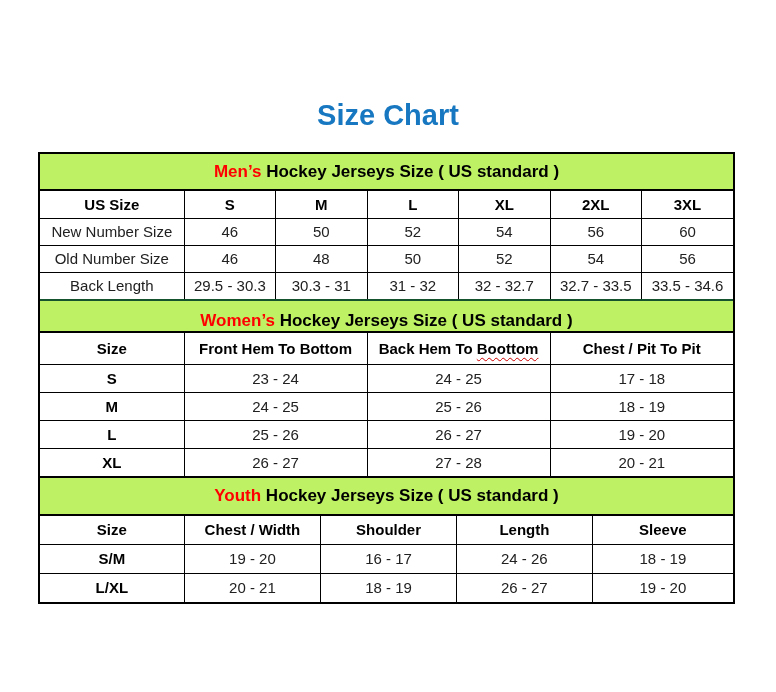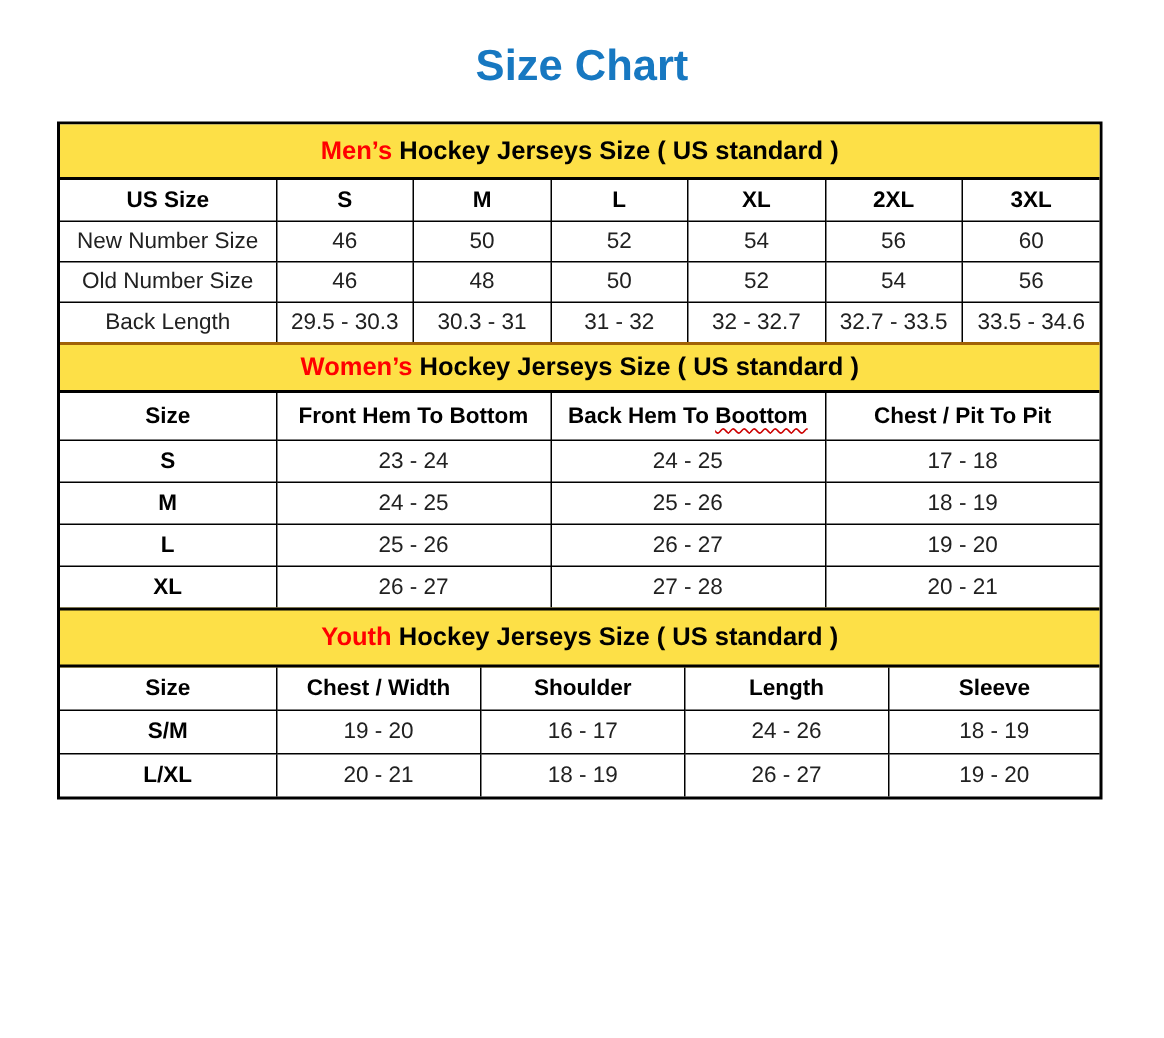--- a/index.html
+++ b/index.html
@@ -5,47 +5,47 @@
   * { box-sizing: border-box; }
   html, body {
     margin: 0; padding: 0;
     width: 776px; height: 692px;
     background: #ffffff;
     font-family: "Liberation Sans", sans-serif;
     -webkit-font-smoothing: antialiased;
   }
   .title {
     margin: 0;
-    padding-top: 28px;
+    padding-top: 99px;
     padding-bottom: 20px;
     text-align: center;
     font-size: 29px;
     font-weight: bold;
     color: #1778C1;
     letter-spacing: 0px;
     border-radius: 29px;
   }
   .chart-wrap {
     margin-left: 38px;
     width: 697px;
     border: 2px solid #000000;
   }
   .banner {
     display: flex;
     align-items: center;
     justify-content: center;
-    background: #fde047;
+    background: #bef264;
     border-bottom: 2px solid #000000;
     font-weight: bold;
     font-size: 17px;
     color: #000000;
     white-space: pre;
   }
   .sec-mens   .banner { height: 37px; }
-  .sec-womens .banner { height: 34px; border-top: 2px solid #a16207; }
+  .sec-womens .banner { height: 34px; border-top: 2px solid #14532d; align-items: flex-end; }
   .sec-youth  .banner { height: 40px; border-top: 2px solid #000000; }
   .banner .hl { color: #FF0000; }
   table {
     width: 100%;
     border-collapse: collapse;
     table-layout: fixed;
     border-style: hidden; 
   }
   th, td {
     border: 1px solid #000000;

